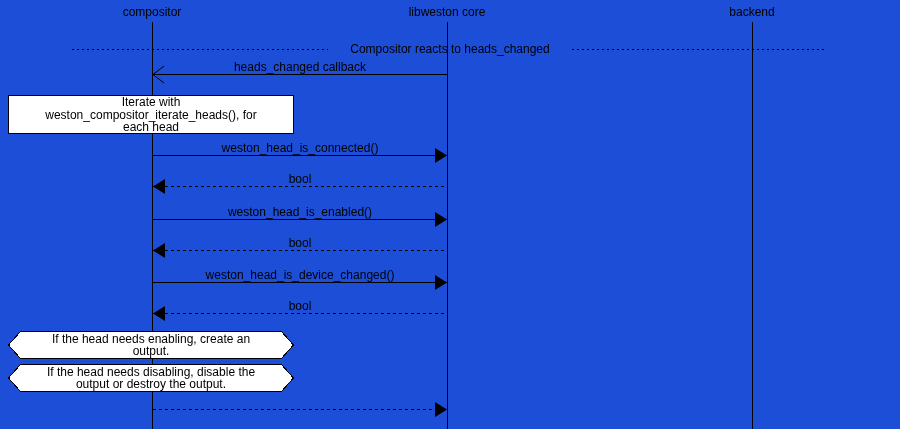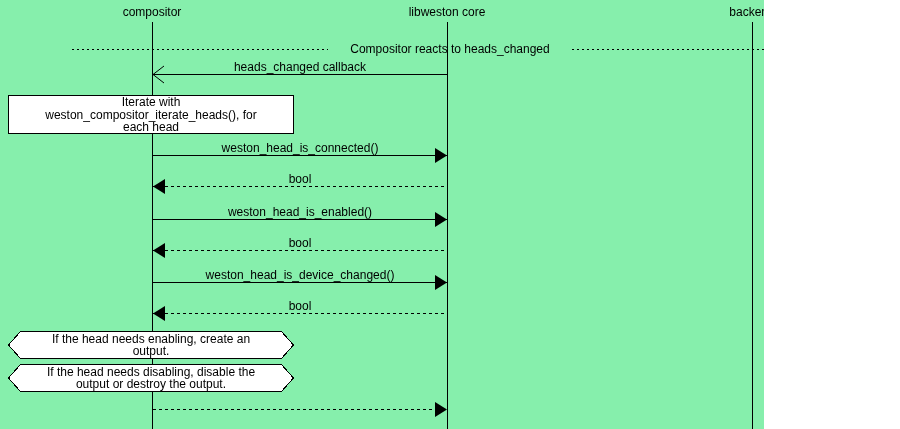--- a/index.html
+++ b/index.html
@@ -6,24 +6,24 @@
     margin: 0;
     padding: 0;
     background: #ffffff;
   }
   body {
     font-family: "Liberation Sans", sans-serif;
     color: #000000;
   }
   #diagram-root {
     position: relative;
-    width: 764px;
+    width: 900px;
     height: 429px;
     overflow: hidden;
-    background: #86efac;
+    background: #1d4ed8;
   }
   #diagram-svg {
     position: absolute;
     left: 0;
     top: 0;
     width: 900px;
     height: 429px;
     display: block;
   }
   .lifeline-title {

